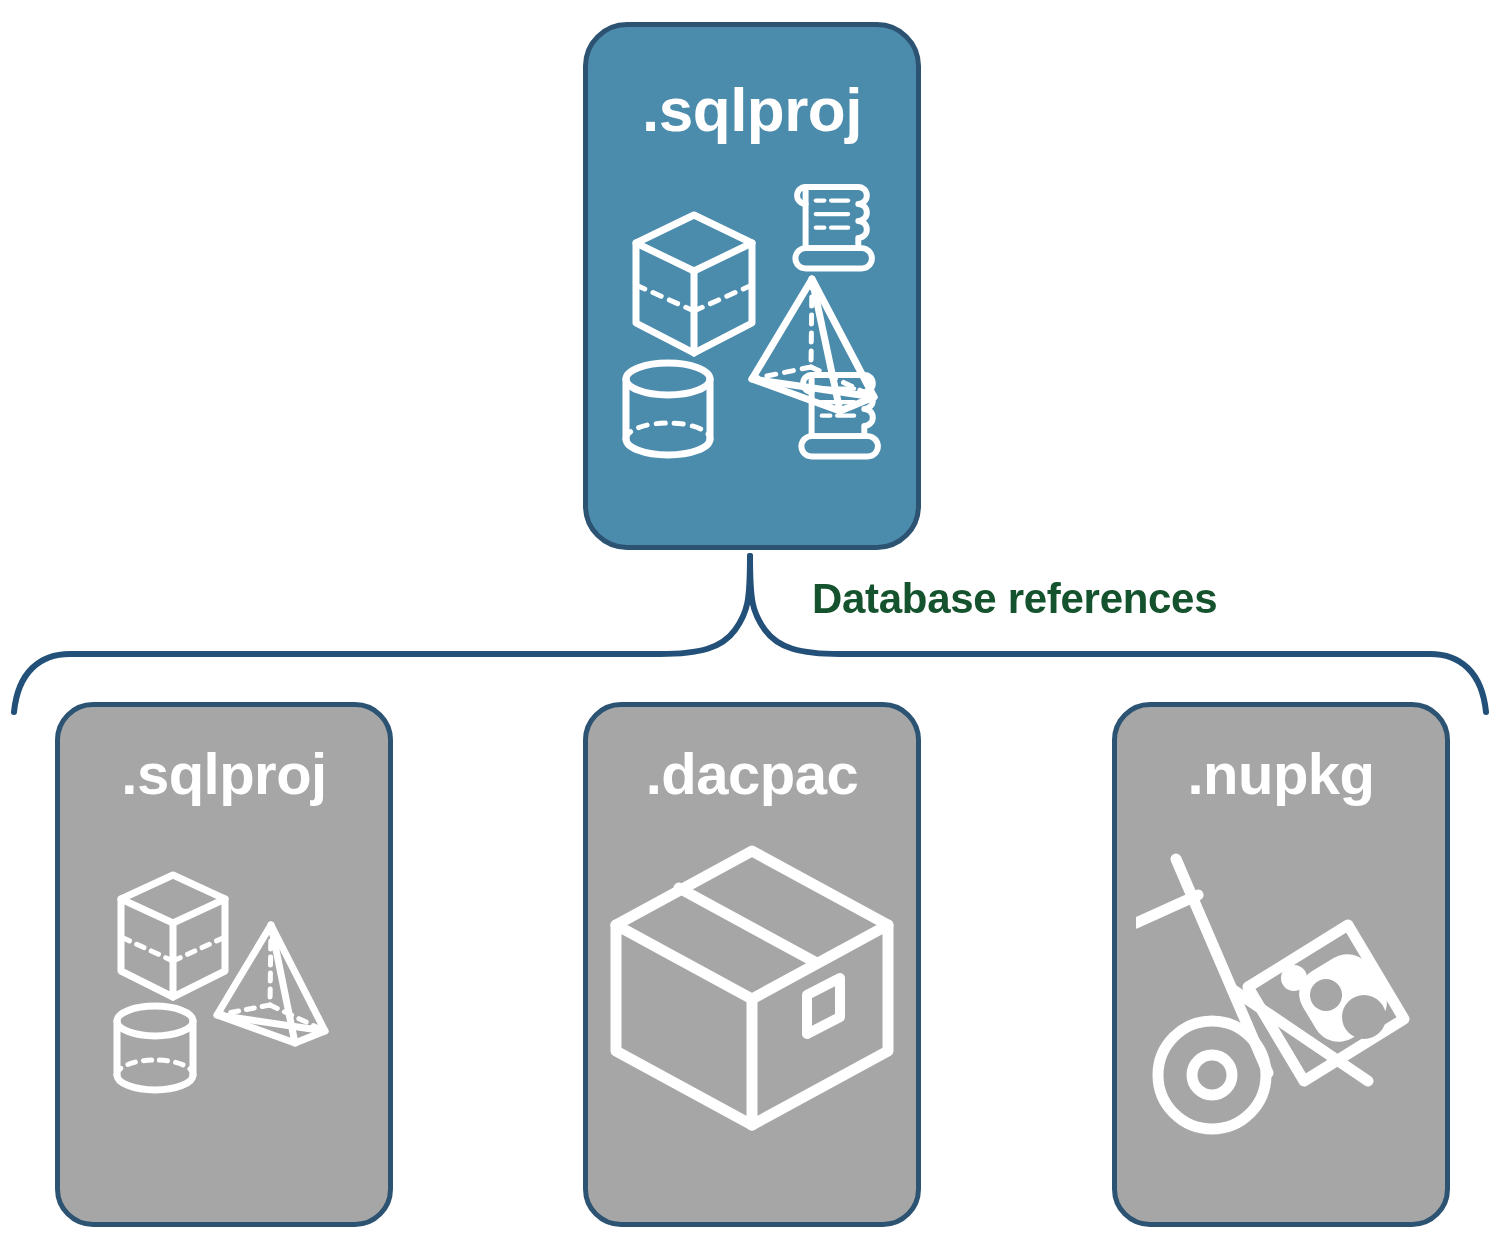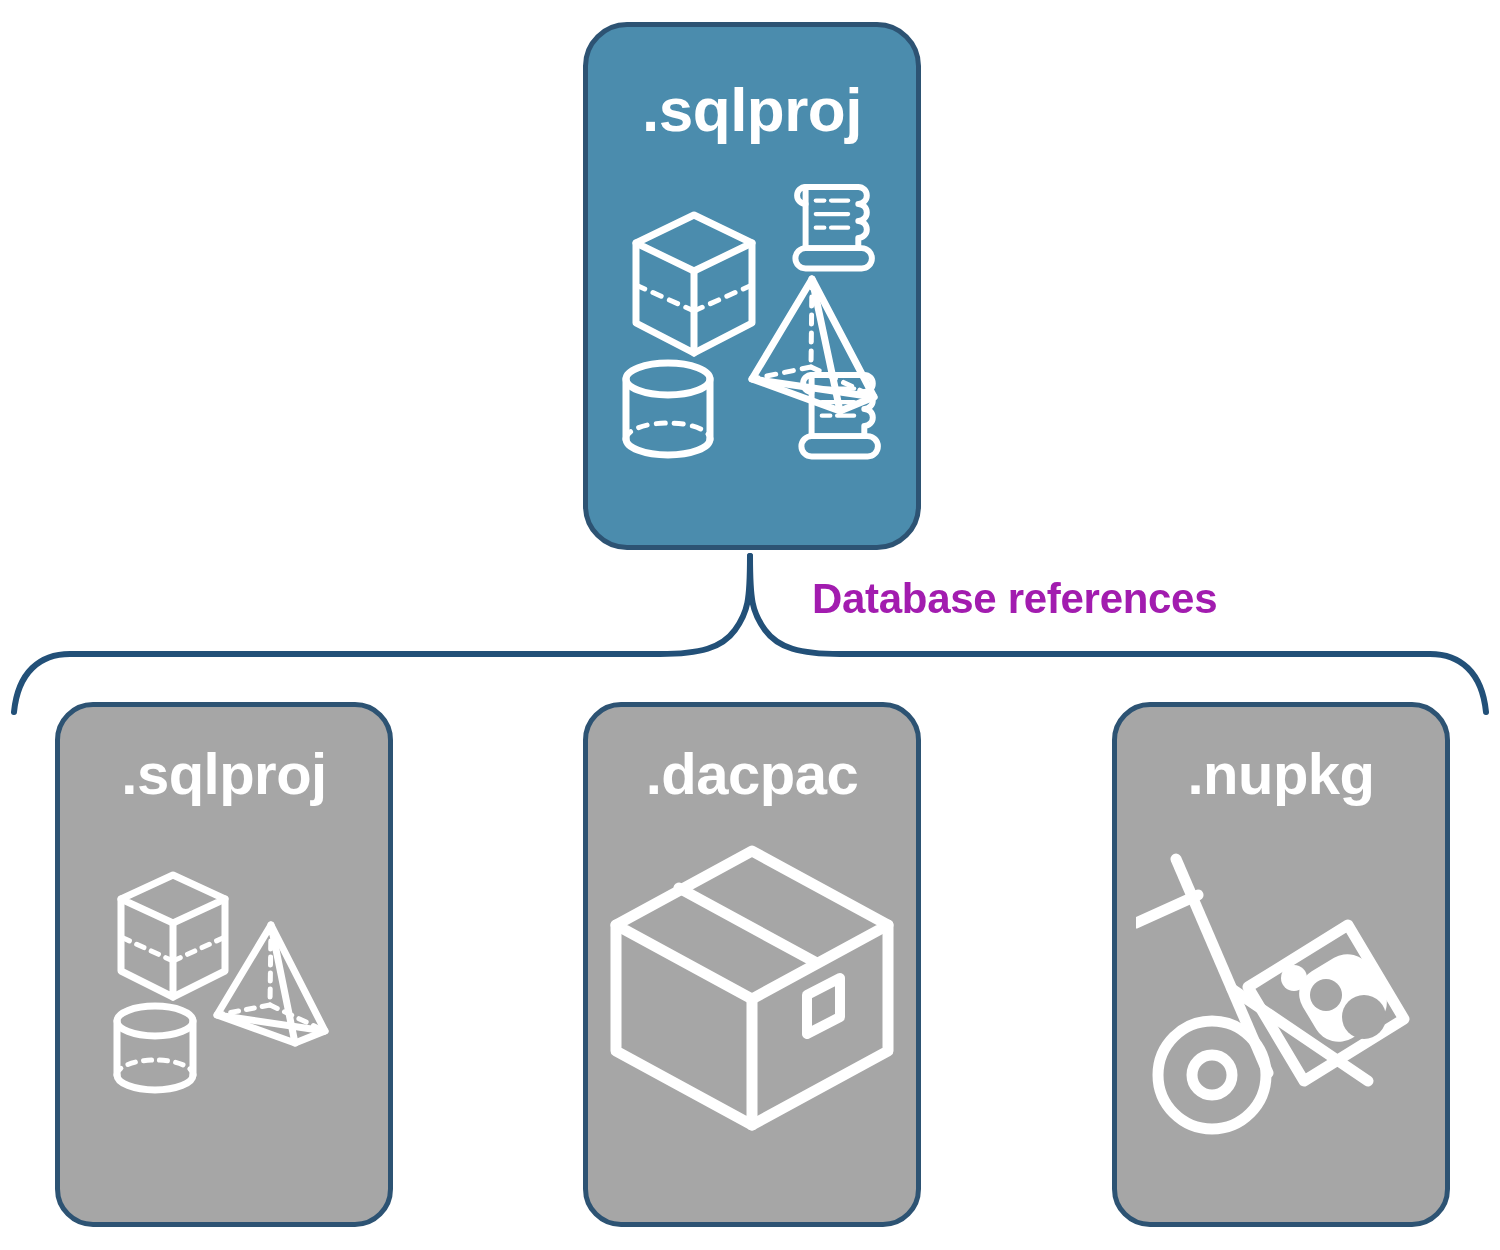--- a/index.html
+++ b/index.html
@@ -79,21 +79,21 @@
     left: 0;
     top: 0;
     width: 1500px;
     height: 1250px;
     pointer-events: none;
   }
   .brace-label {
     position: absolute;
     left: 812px;
     top: 575px;
-    color: #a21caf;
+    color: #14532d;
     font-size: 42px;
     font-weight: bold;
     letter-spacing: -0.3px;
     white-space: nowrap;
     user-select: none;
   }
 </style>
 </head>
 <body>
 

